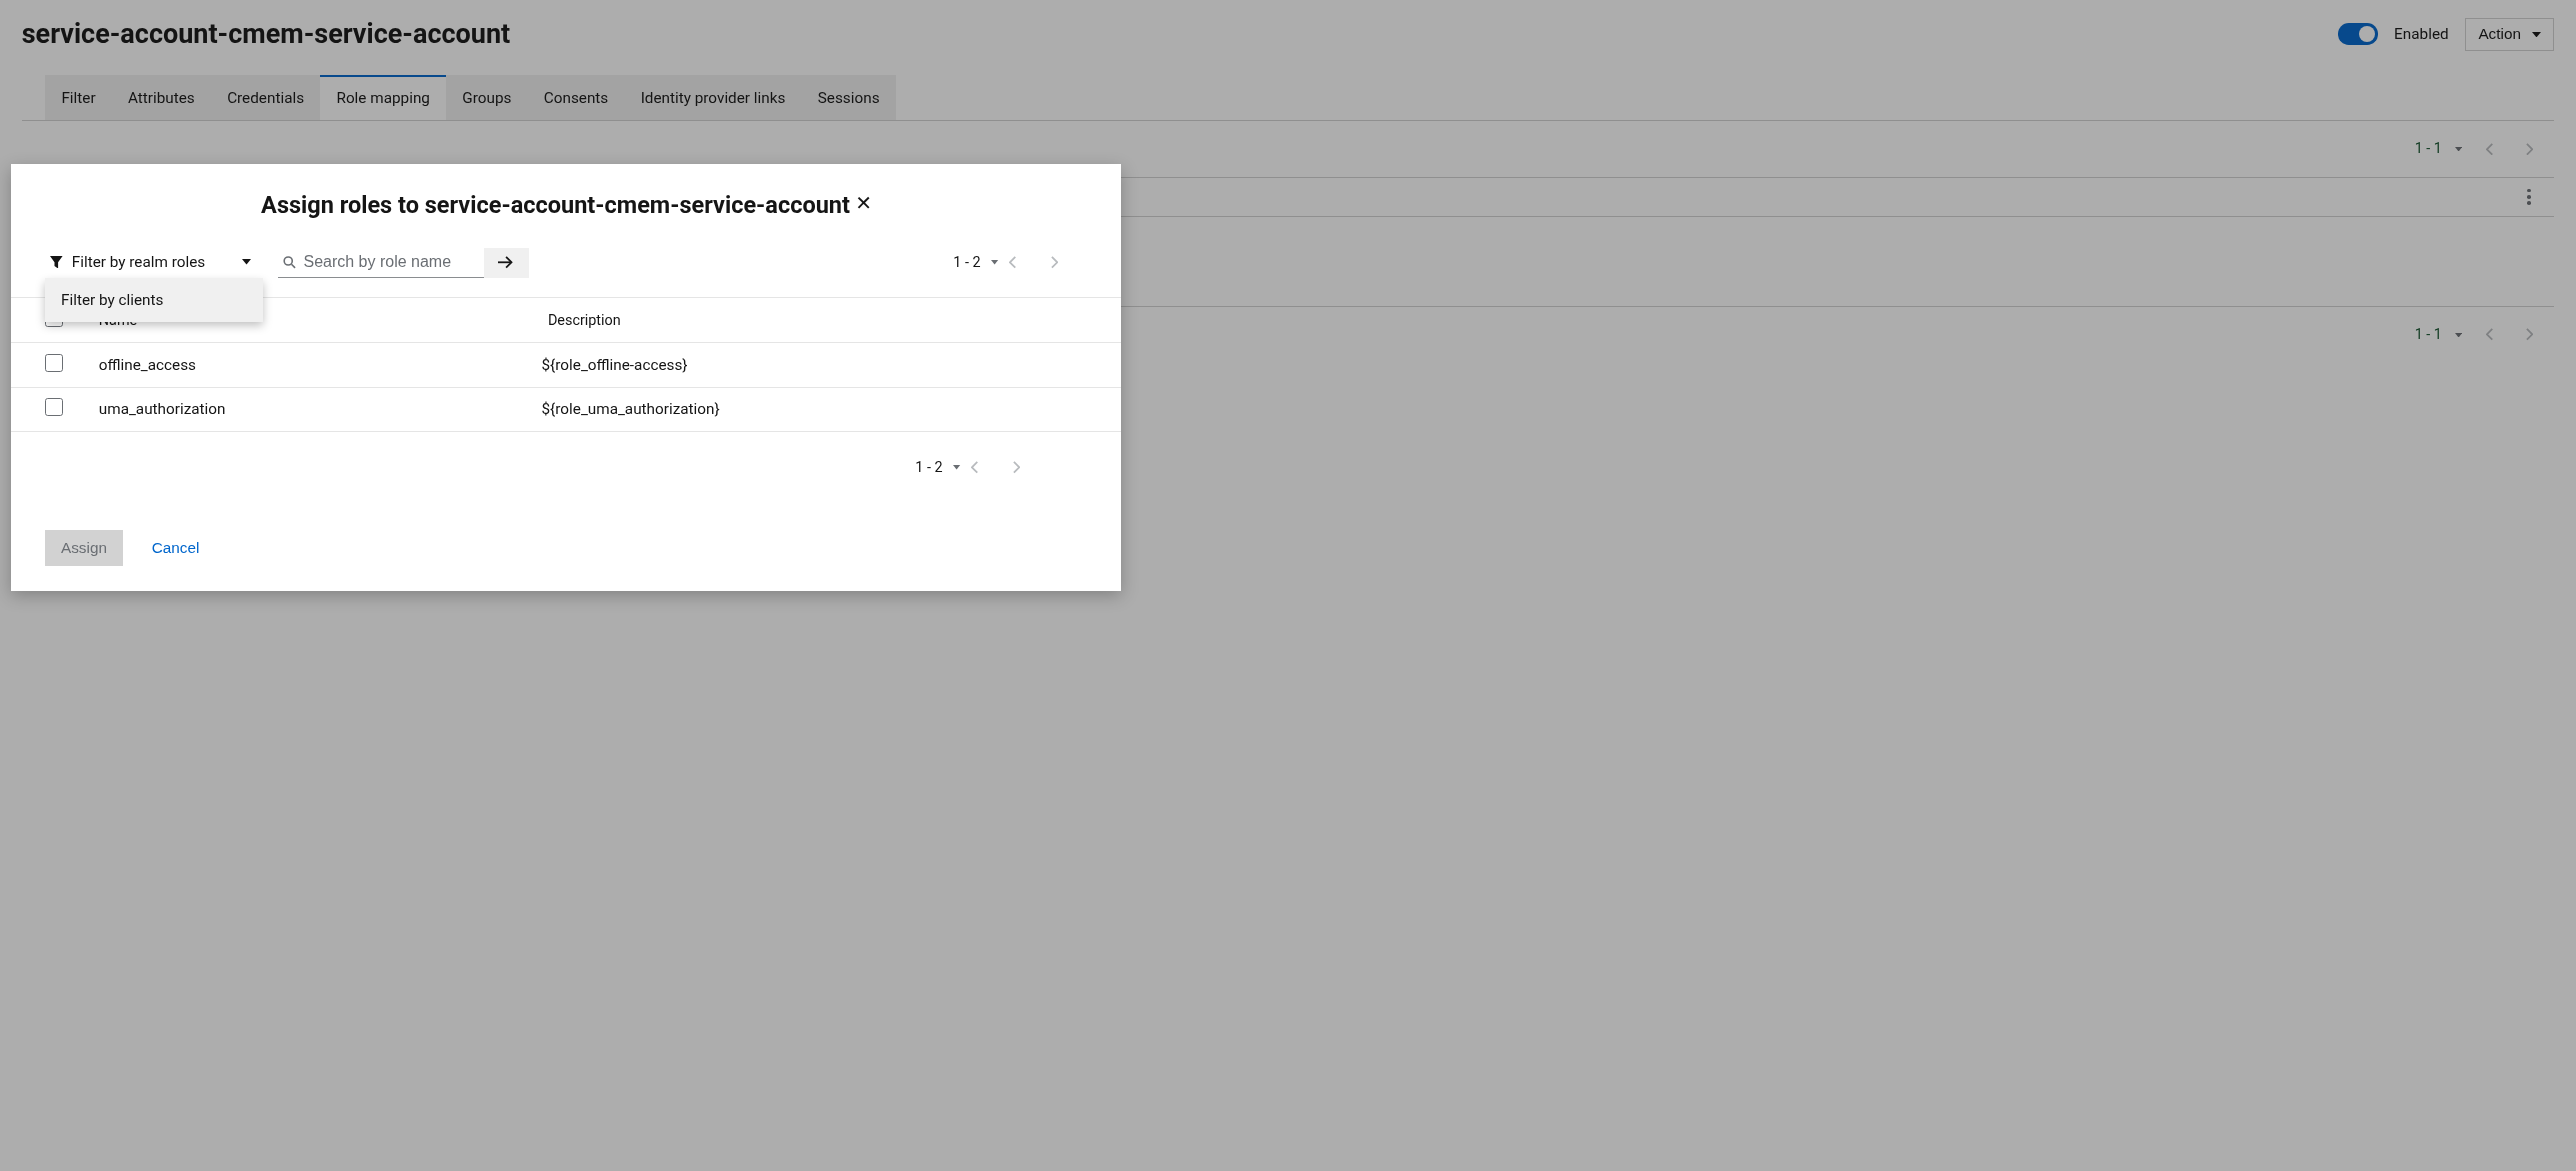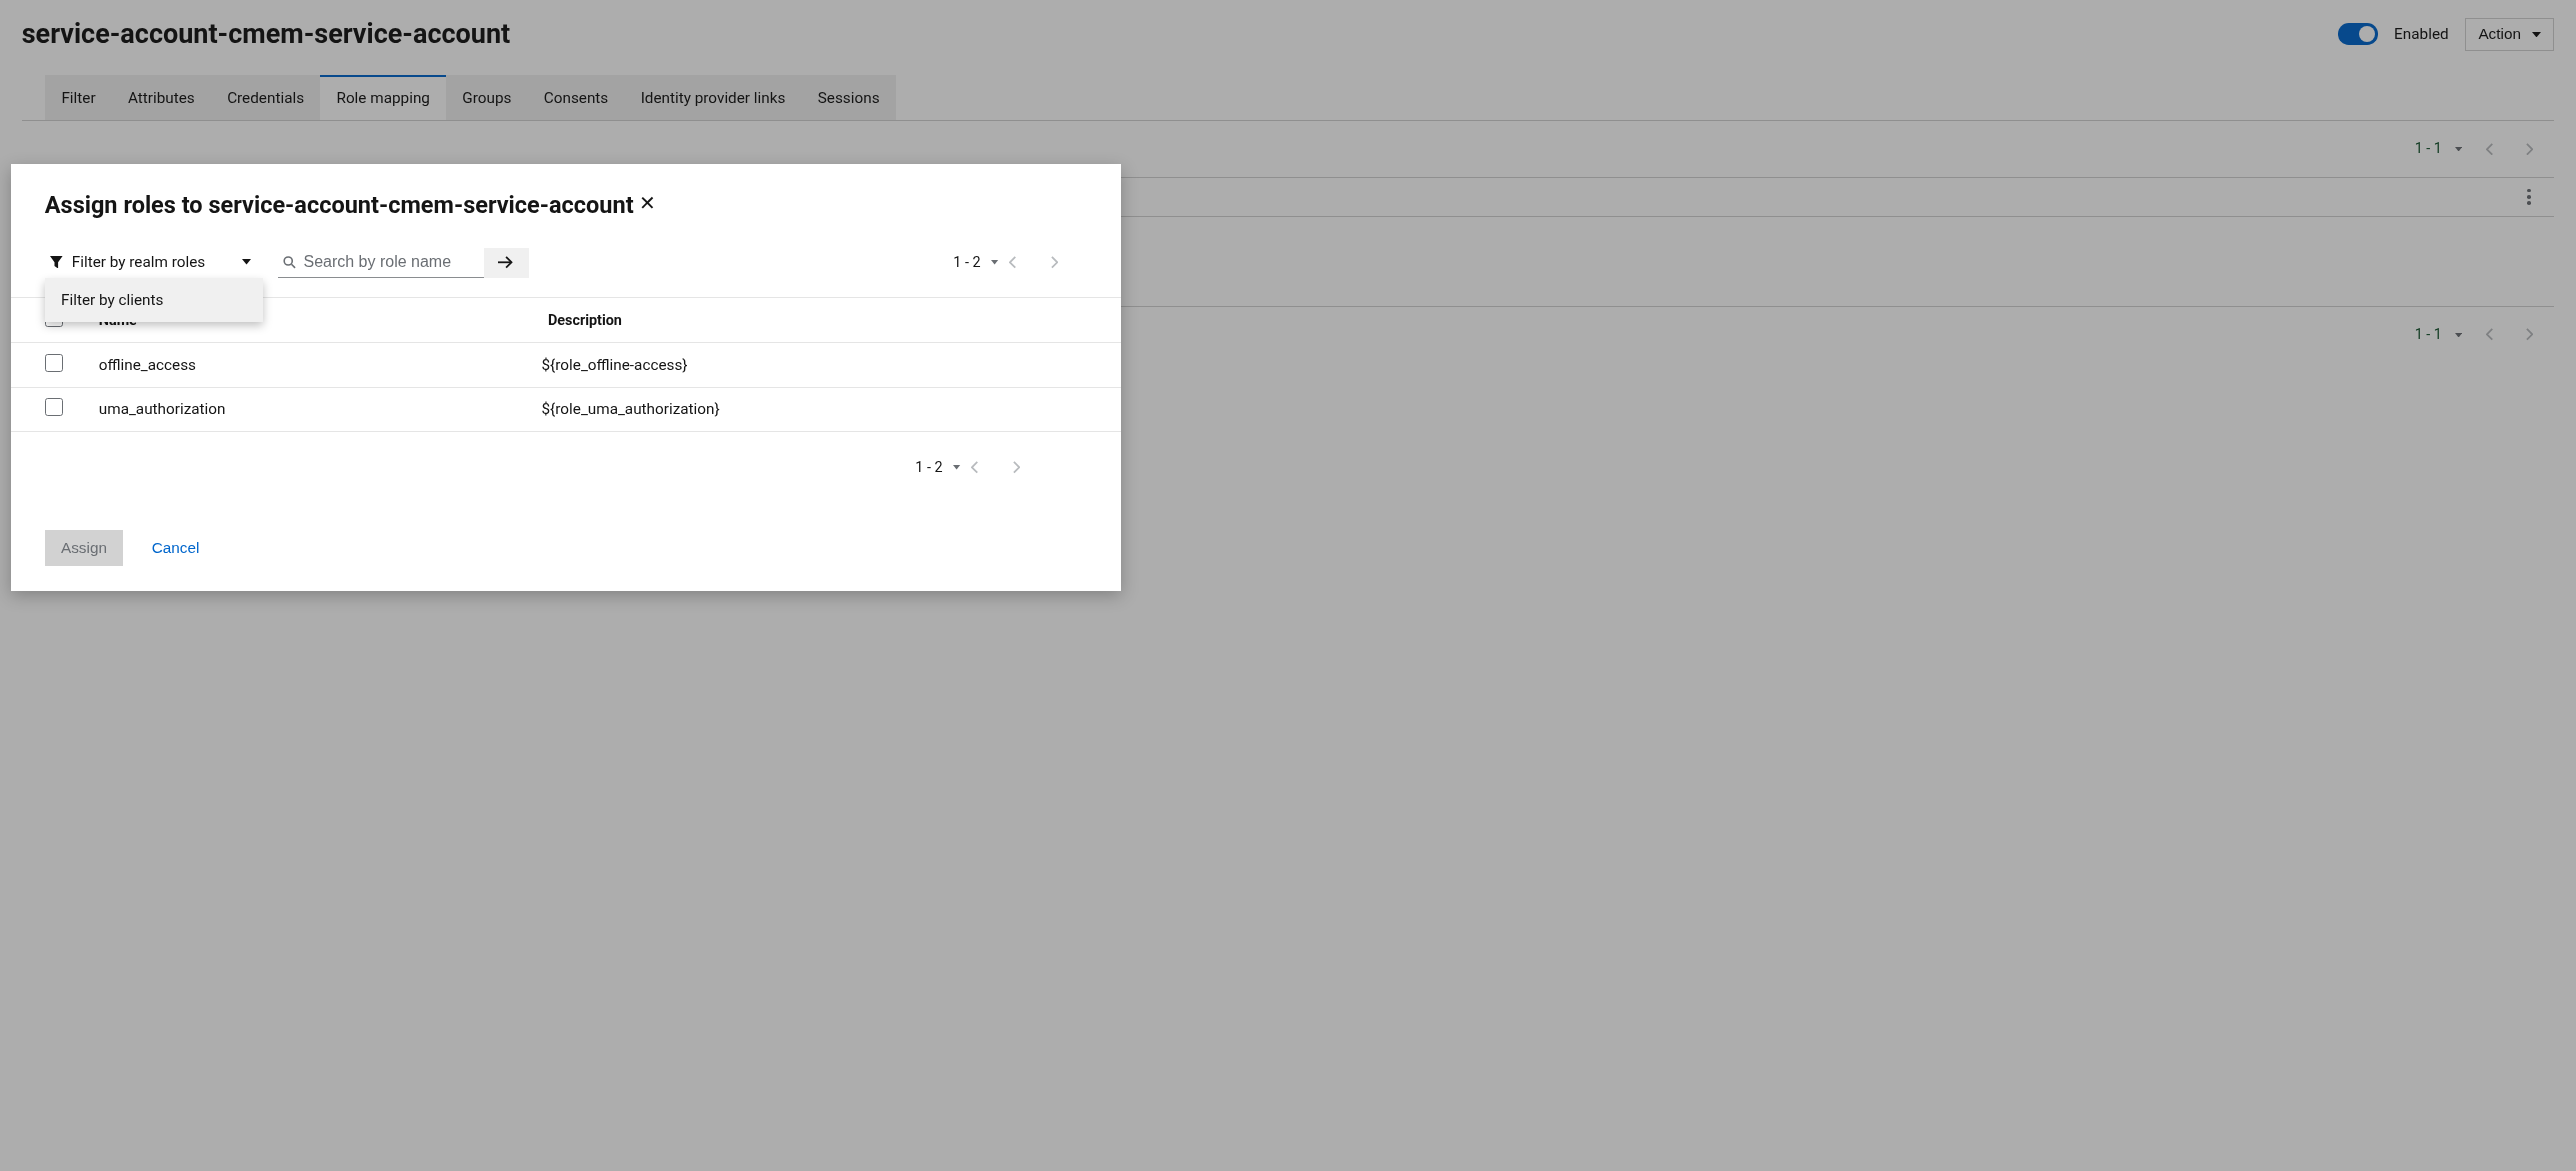--- a/index.html
+++ b/index.html
@@ -102,21 +102,21 @@
   }
 
   
   .modal {
     position: absolute; left: 10.8px; top: 164px; width: 1110px;
     background: #fff;
     box-shadow: 0 5.4px 16.2px rgba(0,0,0,0.25);
     padding: 27px 0 25px 0;
   }
   .modal-header {
-    display:flex; justify-content:flex-start; align-items:flex-start;
+    display:flex; justify-content:center; align-items:flex-start;
     padding: 0 27px 9px 34px;
   }
   .modal-title { font-size: 23.5px; font-weight: 700; }
   .close-x { font-size: 20px; color:#151515; cursor:pointer; padding: 0 5.4px; }
 
   .modal-toolbar {
     display:flex; align-items:center; justify-content:space-between;
     padding: 18px 34px 0 34px;
   }
   .toolbar-left { display:flex; align-items:center; gap:16.2px; position:relative; }
@@ -160,21 +160,21 @@
   .pgr-text { font-size:14.4px; }
   .pgr-caret { color:#6a6e73; padding: 0 5.4px; }
   .pgr-btn { width:36px; text-align:center; color:#b8bbbe; cursor:pointer; font-size:16.2px; }
 
   .modal-table { margin-top: 18px; }
   .thead, .trow {
     display:grid; grid-template-columns: 54px 1fr 1.2fr;
     align-items:center; border-top:0.9px solid #e5e5e5;
     padding: 10.8px 0;
   }
-  .thead { font-weight:700; font-size:14.4px; padding-left: 34px; padding-right: 34px; border-top:0.9px solid #e5e5e5; border-bottom: none; grid-template-columns: 54px 1fr 1.2fr; }
+  .thead { font-weight:400; font-size:14.4px; padding-left: 34px; padding-right: 34px; border-top:0.9px solid #e5e5e5; border-bottom: none; grid-template-columns: 54px 1fr 1.2fr; }
   .thead .th { }
   .thead .th-chk { }
   .trow { padding-left: 34px; padding-right: 48px; font-size:15.3px; }
   .trow:last-child { border-bottom:0.9px solid #e5e5e5; }
   .chk {
     width:18px; height:18px; border:1.8px solid #6a6e73; border-radius:2.7px;
     background:#fff; cursor:pointer; display:inline-block;
   }
 
   .modal-pager-bottom {

